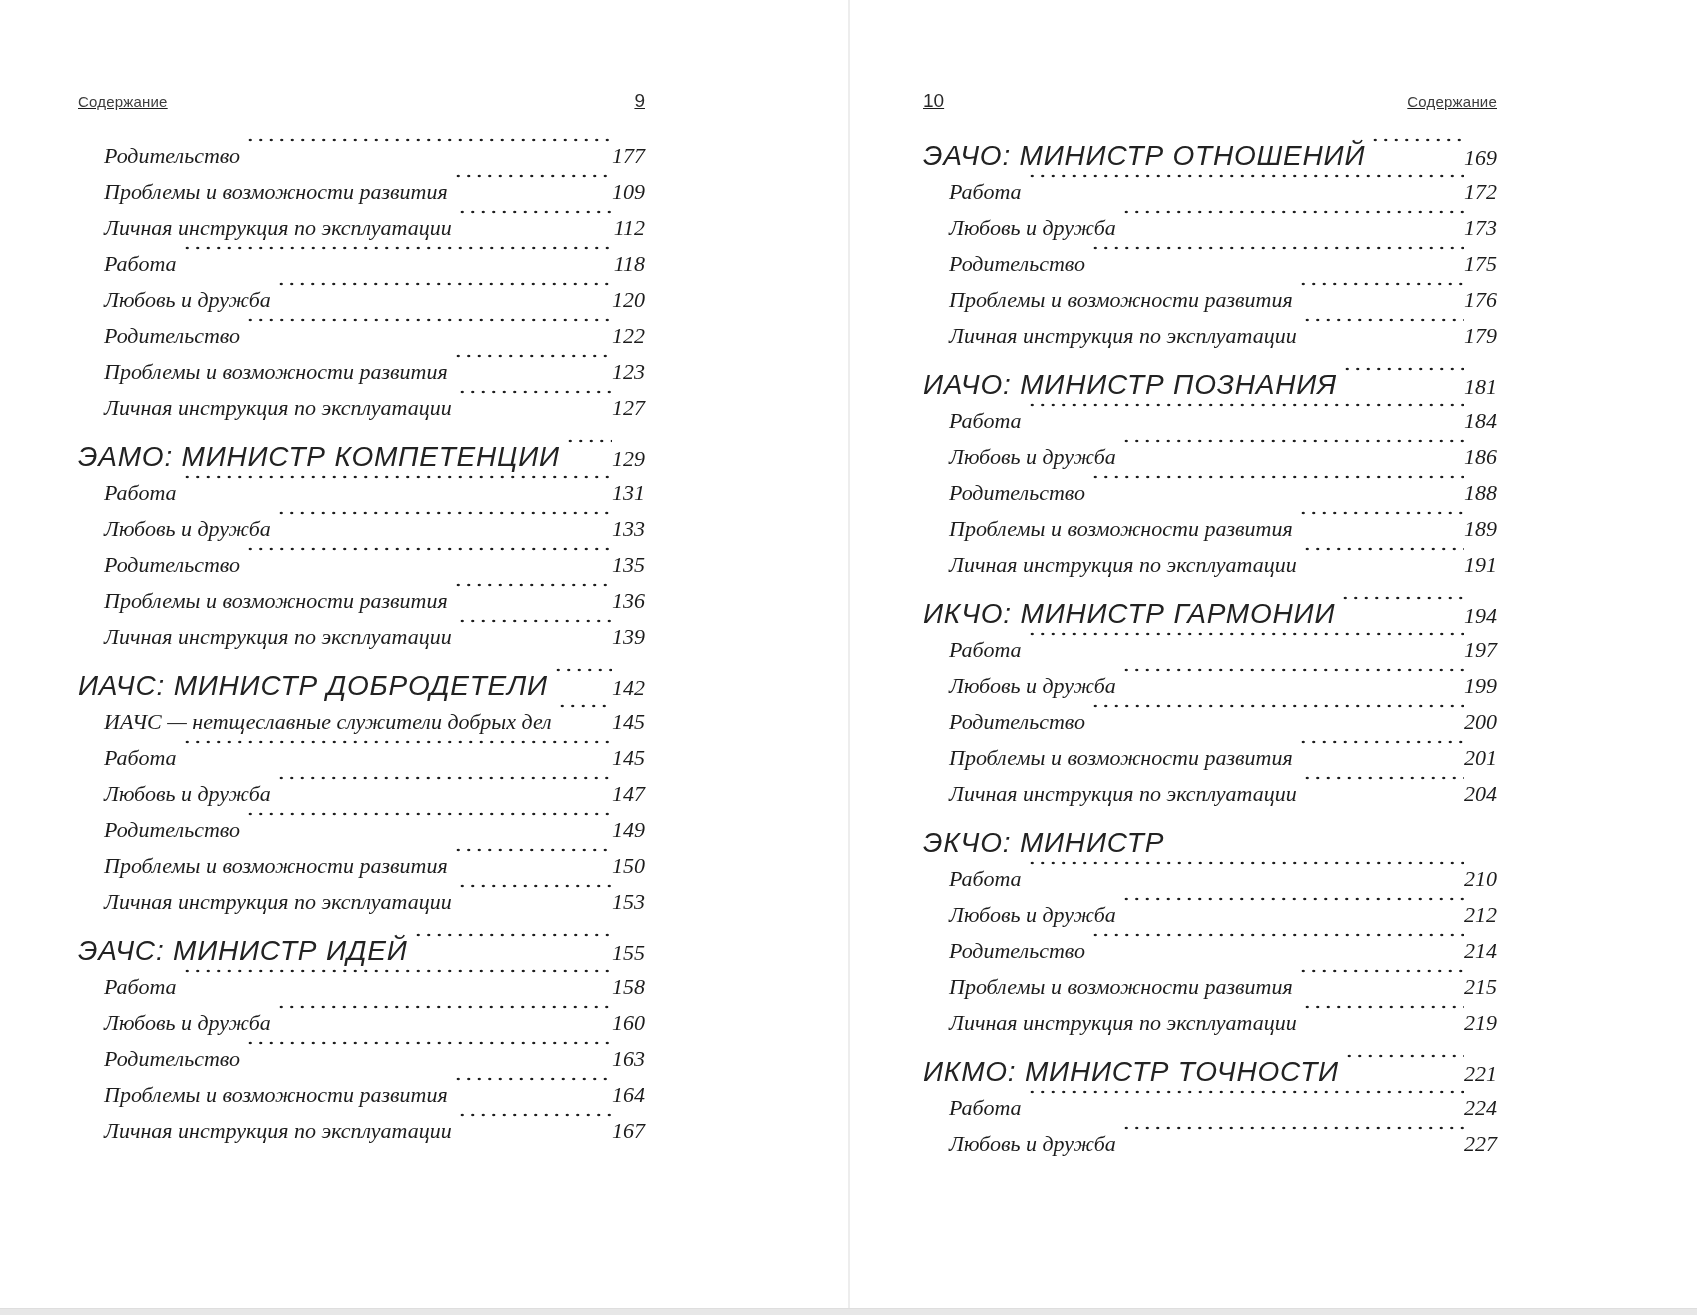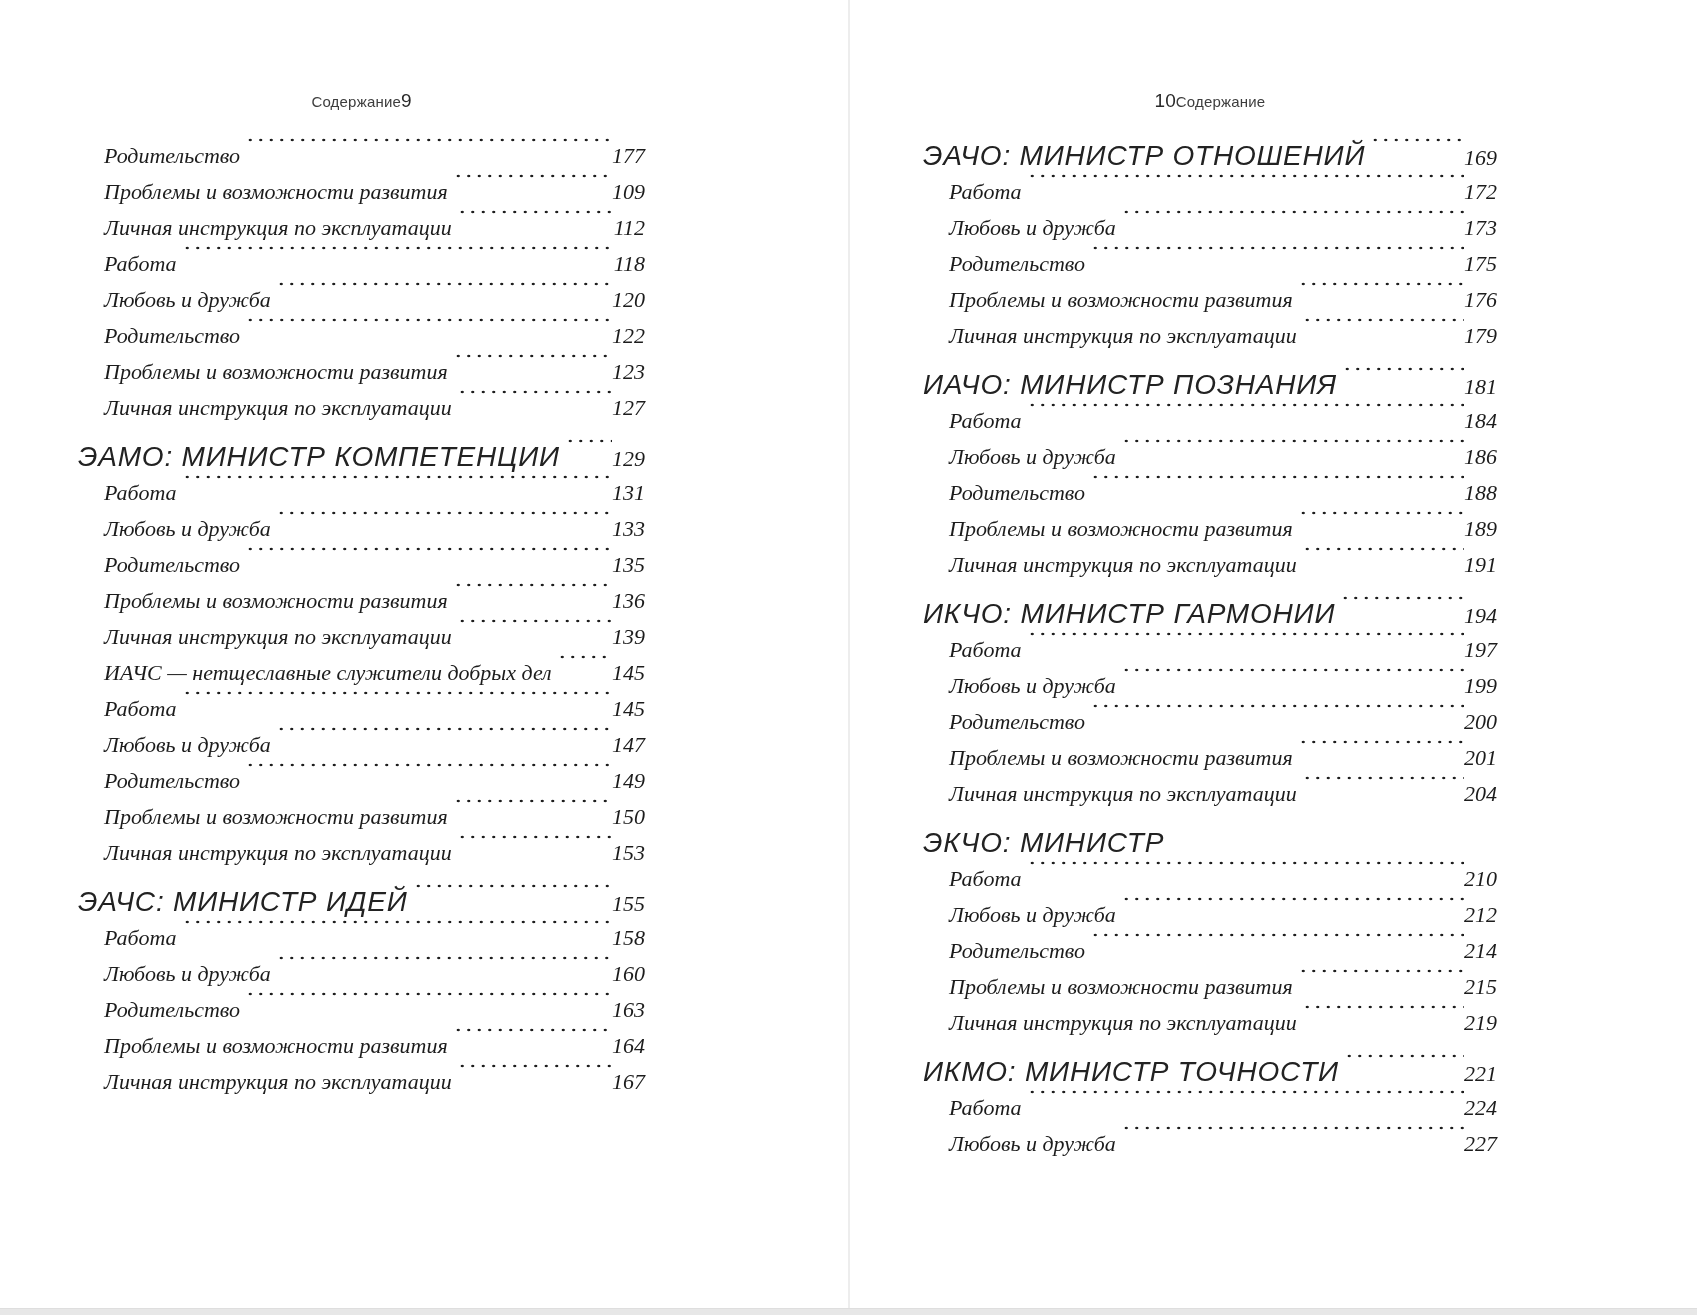--- a/index.html
+++ b/index.html
@@ -37,23 +37,24 @@
   .page {
     position: absolute;
     top: 0;
     padding-top: 90px;
   }
   .page.left  { left: 78px;  width: 567px; }
   .page.right { left: 923px; width: 574px; }
 
   .running-head {
     display: flex;
-    justify-content: center;
+    justify-content: space-between;
     align-items: baseline;
     height: 22px;
+    text-decoration: underline;
   }
   .running-title {
     font-family: "Liberation Sans", "DejaVu Sans", sans-serif;
     font-size: 15px;
     color: #3d3d3d;
     letter-spacing: 0.2px;
   }
   .folio {
     font-family: "Liberation Sans", "DejaVu Sans", sans-serif;
     font-size: 19px;
@@ -206,20 +207,27 @@
             <span class="pnum">136</span>
           </div>
         </div>
         <div class="entry item">
           <div class="row">
             <span class="title">Личная инструкция по эксплуатации</span>
             <span class="leader"></span>
             <span class="pnum">139</span>
           </div>
         </div>
+        <div class="entry section">
+          <div class="row">
+            <span class="title">ИАЧС: МИНИСТР ДОБРОДЕТЕЛИ</span>
+            <span class="leader"></span>
+            <span class="pnum">142</span>
+          </div>
+        </div>
         <div class="entry item">
           <div class="row">
             <span class="title">ИАЧС — нетщеславные служители добрых дел</span>
             <span class="leader"></span>
             <span class="pnum">145</span>
           </div>
         </div>
         <div class="entry item">
           <div class="row">
             <span class="title">Работа</span>

